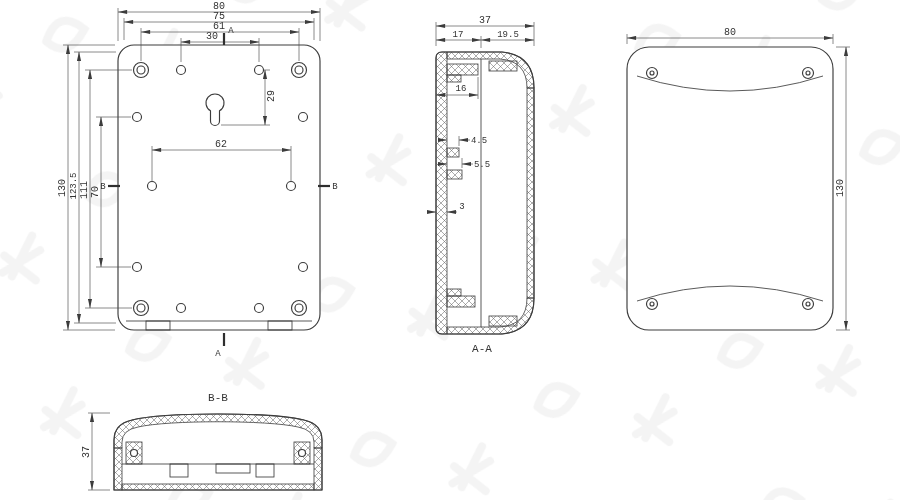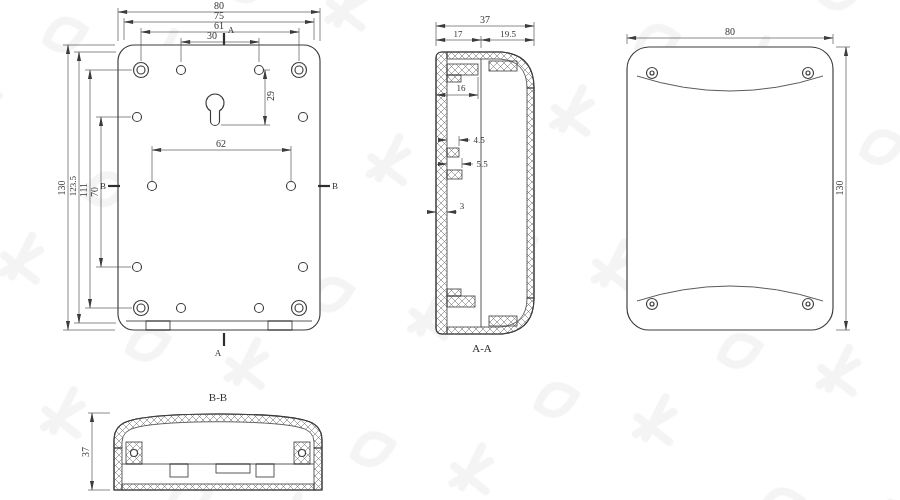--- a/index.html
+++ b/index.html
@@ -1,17 +1,17 @@
 <!DOCTYPE html>
 <html><head>
 <meta charset="utf-8">
 <style>
   html,body{margin:0;padding:0;background:#ffffff}
   .sheet{position:relative;width:900px;height:500px;background:#f97316;overflow:hidden;
-         font-family:Liberation Serif, serif}
+         font-family:Liberation Mono, monospace}
   svg{display:block}
   .obj{fill:none;stroke:#3c3c3c;stroke-width:1.15;stroke-linejoin:round}
   .objf{fill:#ffffff;stroke:#3c3c3c;stroke-width:1.15;stroke-linejoin:round}
   .thin{fill:none;stroke:#4a4a4a;stroke-width:0.65}
   .med{fill:none;stroke:#3c3c3c;stroke-width:0.85}
   .hx{fill:url(#xh);stroke:#3c3c3c;stroke-width:0.8}
   .tick{stroke:#2e2e2e;stroke-width:2.2}
   .dim{font-size:10px;fill:#333333;text-anchor:middle}
   .dims{font-size:9px;fill:#333333;text-anchor:middle}
   .lbl{font-size:11px;fill:#333333;text-anchor:middle}

